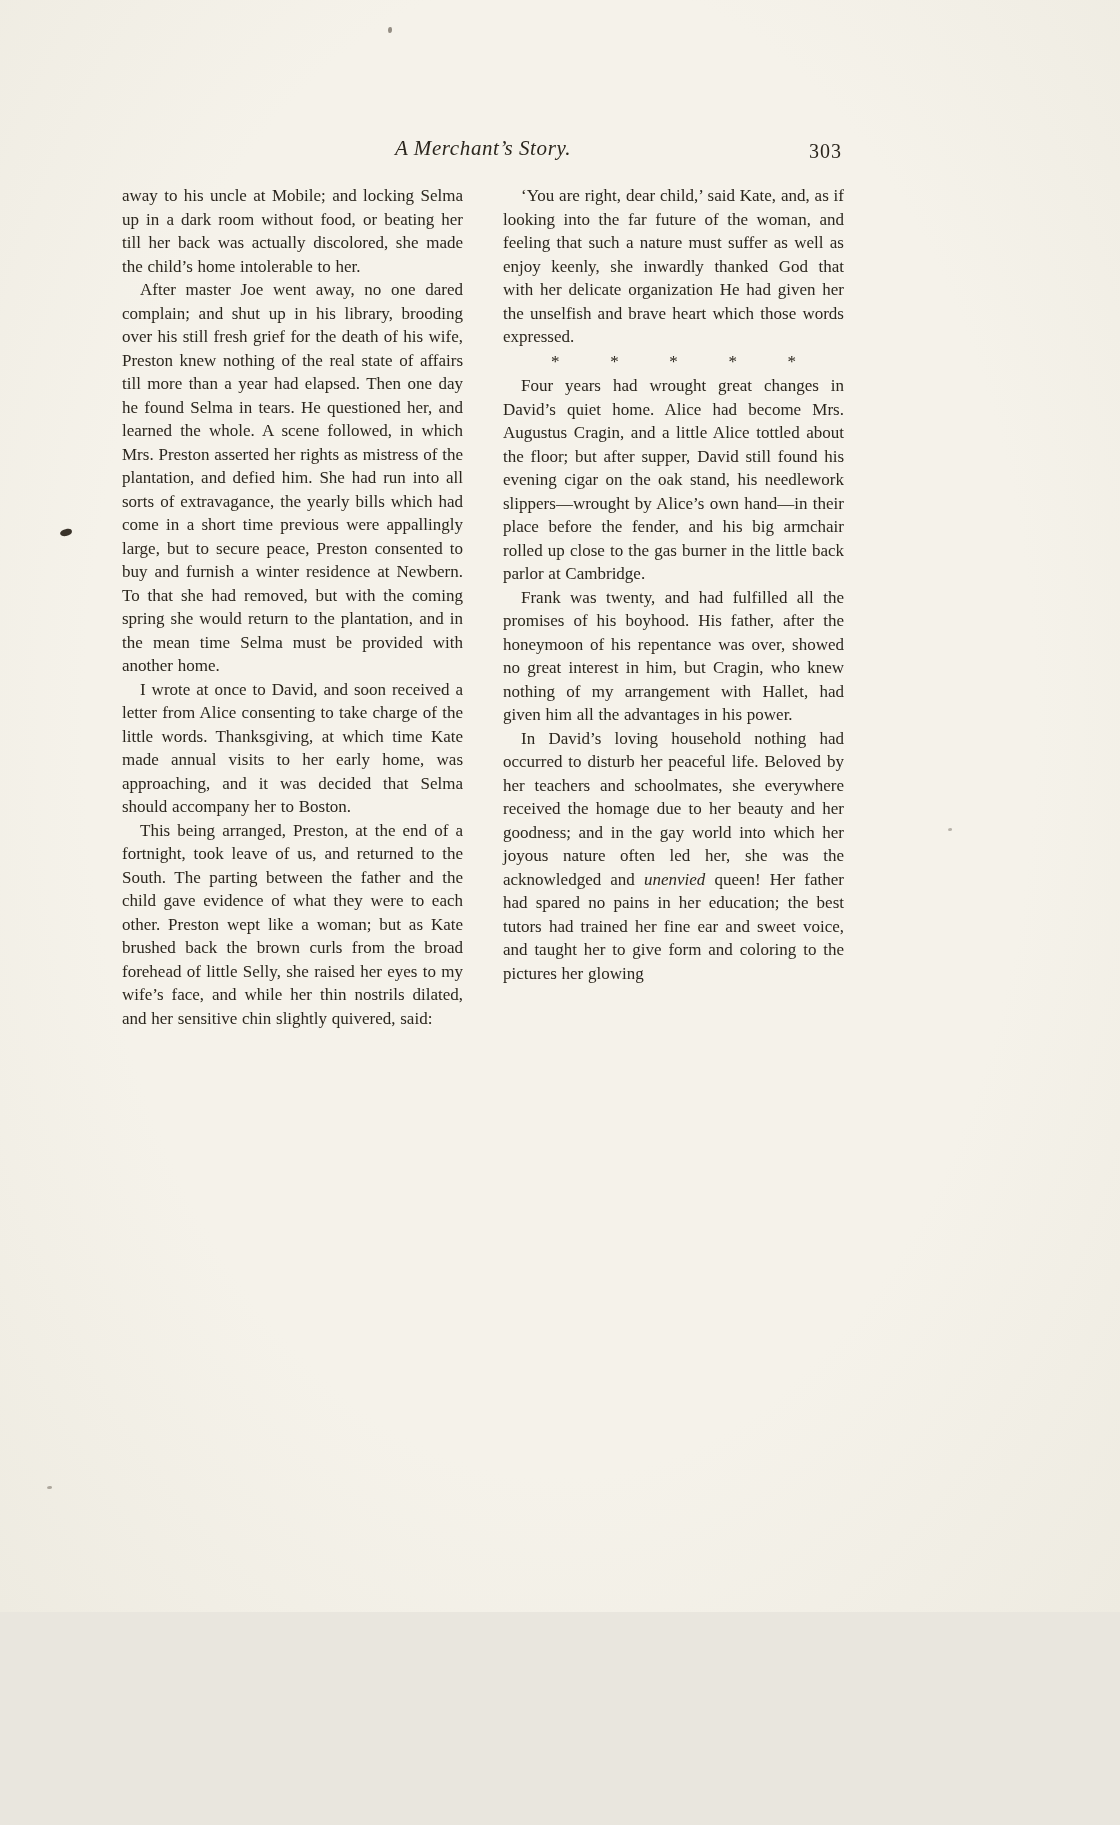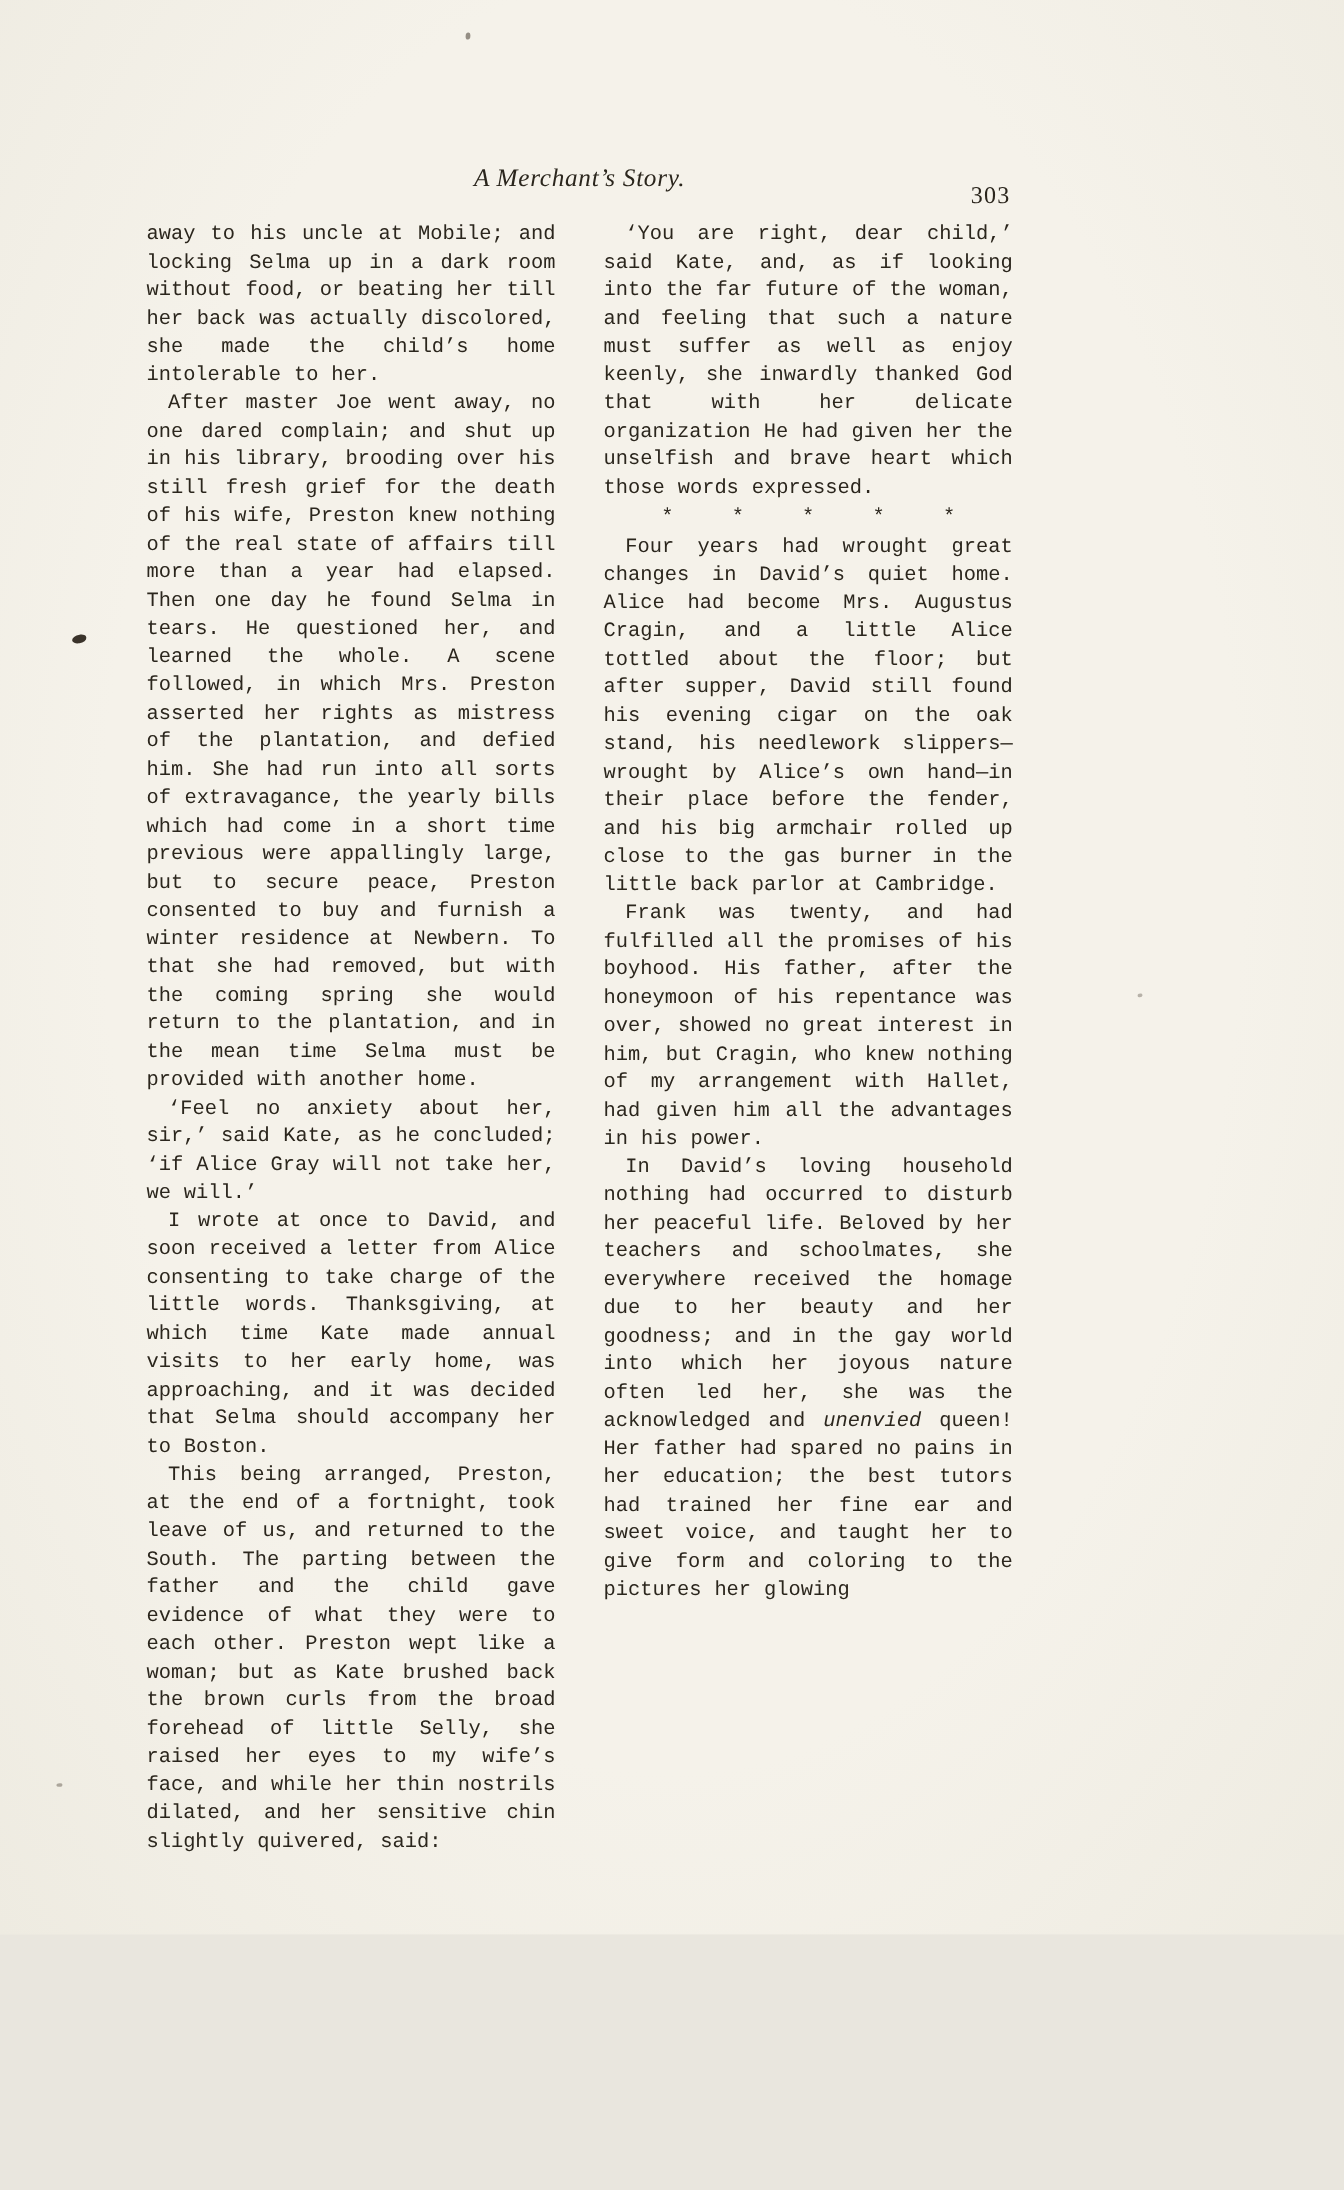--- a/index.html
+++ b/index.html
@@ -34,28 +34,27 @@
     left: 0;
     right: 0;
     text-align: center;
     font-style: italic;
     font-size: 21px;
     letter-spacing: 0.6px;
   }
   .page-number {
     position: absolute;
     right: 2px;
-    top: 16px;
+    top: 4px;
     font-size: 20px;
     letter-spacing: 1px;
   }
   .columns {
     display: flex;
     gap: 40px;
-    font-family: Liberation Mono, monospace;
   }
   .column {
     width: 350px;
     font-size: 17px;
     line-height: 23.5px;
     text-align: justify;
     hyphens: auto;
     -webkit-hyphens: auto;
     word-spacing: 0.5px;
   }
@@ -130,21 +129,20 @@
 
     <div class="header">
       <div class="running-title">A Merchant’s Story.</div>
       <div class="page-number">303</div>
     </div>
 
     <div class="columns">
       <div class="column">
           <p class="para"><span>away to his uncle at Mobile; and locking Selma up in a dark room without food, or beating her till her back was actually discolored, she made the child’s home intolerable to her.</span></p>
           <p class="para indent"><span>After master Joe went away, no one dared complain; and shut up in his library, brooding over his still fresh grief for the death of his wife, Preston knew nothing of the real state of affairs till more than a year had elapsed. Then one day he found Selma in tears. He questioned her, and learned the whole. A scene followed, in which Mrs. Preston asserted her rights as mistress of the plantation, and defied him. She had run into all sorts of extravagance, the yearly bills which had come in a short time previous were appallingly large, but to secure peace, Preston consented to buy and furnish a winter residence at Newbern. To that she had removed, but with the coming spring she would return to the plantation, and in the mean time Selma must be provided with another home.</span></p>
-          <p class="para indent"><span>‘Feel no anxiety about her, sir,’ said Kate, as he concluded; ‘if Alice Gray will not take her, we will.’</span></p>
           <p class="para indent"><span>I wrote at once to David, and soon received a letter from Alice consenting to take charge of the little words. Thanksgiving, at which time Kate made annual visits to her early home, was approaching, and it was decided that Selma should accompany her to Boston.</span></p>
           <p class="para indent"><span>This being arranged, Preston, at the end of a fortnight, took leave of us, and returned to the South. The parting between the father and the child gave evidence of what they were to each other. Preston wept like a woman; but as Kate brushed back the brown curls from the broad forehead of little Selly, she raised her eyes to my wife’s face, and while her thin nostrils dilated, and her sensitive chin slightly quivered, said:</span></p>
         </div>
       <div class="column">
           <p class="para indent"><span>‘You are right, dear child,’ said Kate, and, as if looking into the far future of the woman, and feeling that such a nature must suffer as well as enjoy keenly, she inwardly thanked God that with her delicate organization He had given her the unselfish and brave heart which those words expressed.</span></p>
           <div class="stars">
             <span>*</span>
             <span>*</span>
             <span>*</span>
             <span>*</span>

